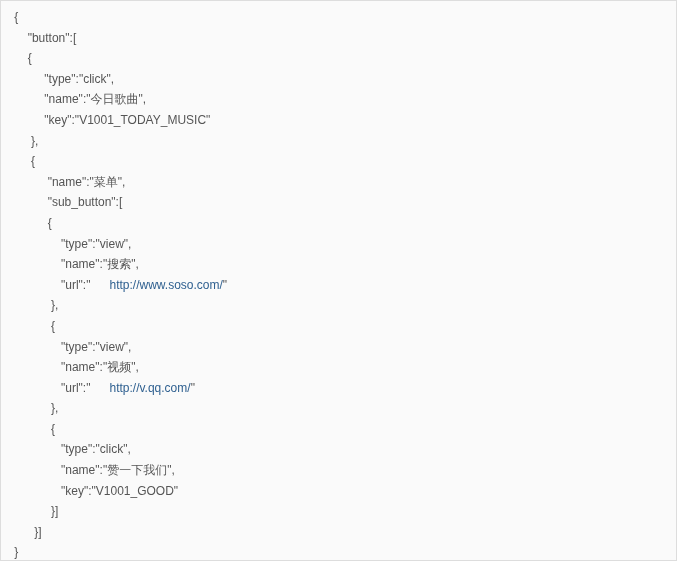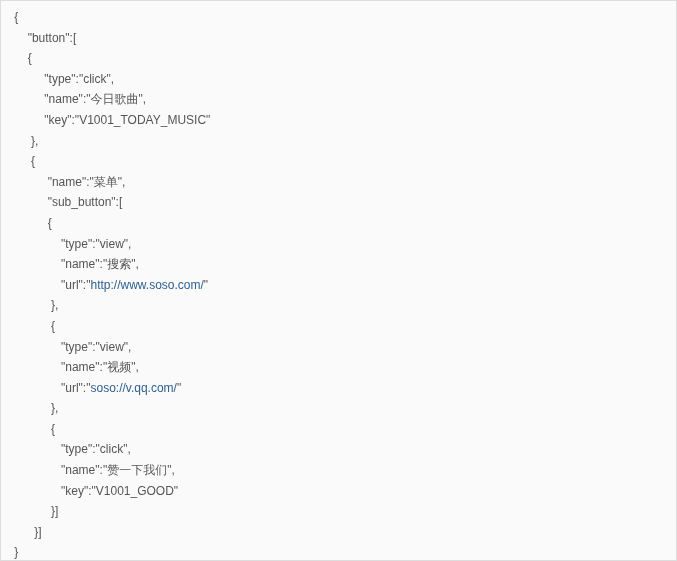--- a/index.html
+++ b/index.html
@@ -21,20 +21,21 @@
     margin: 0;
     font-family: "Microsoft YaHei", "微软雅黑", Arial, sans-serif;
     font-size: 12px;
     line-height: 20.6px;
     color: #555;
     white-space: pre;
   }
   a.link {
     color: #2f6090;
     text-decoration: none;
+    margin-left: 19px;
   }
 </style>
 </head>
 <body>
 
 <div class="code-block">
 <pre><span> {</span>
 <span>     "button":[</span>
 <span>     {	</span>
 <span>          "type":"click",</span>
@@ -45,21 +46,21 @@
 <span>           "name":"菜单",</span>
 <span>           "sub_button":[</span>
 <span>           {	</span>
 <span>               "type":"view",</span>
 <span>               "name":"搜索",</span>
 <span><span>               "url":"</span><a class="link">http://www.soso.com/</a><span>"</span></span>
 <span>            },</span>
 <span>            {</span>
 <span>               "type":"view",</span>
 <span>               "name":"视频",</span>
-<span><span>               "url":"</span><a class="link">soso://v.qq.com/</a><span>"</span></span>
+<span><span>               "url":"</span><a class="link">http://v.qq.com/</a><span>"</span></span>
 <span>            },</span>
 <span>            {</span>
 <span>               "type":"click",</span>
 <span>               "name":"赞一下我们",</span>
 <span>               "key":"V1001_GOOD"</span>
 <span>            }]</span>
 <span>       }]</span>
 <span> }</span></pre>
 </div>
 

